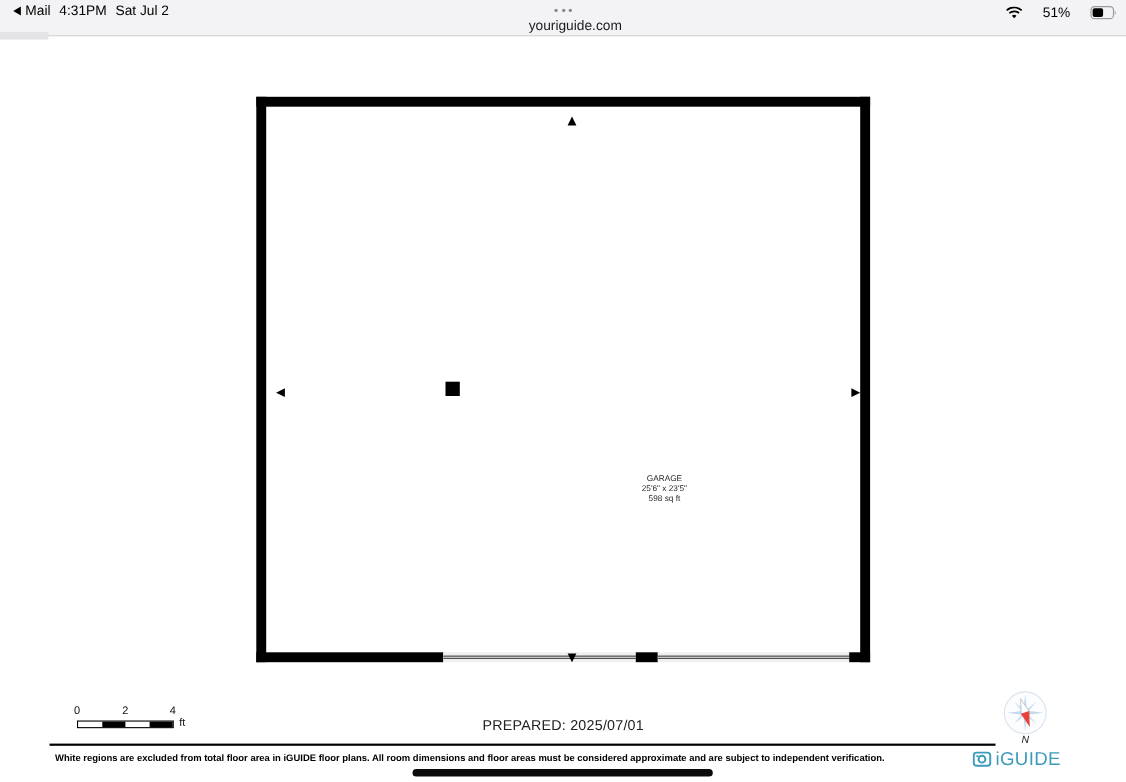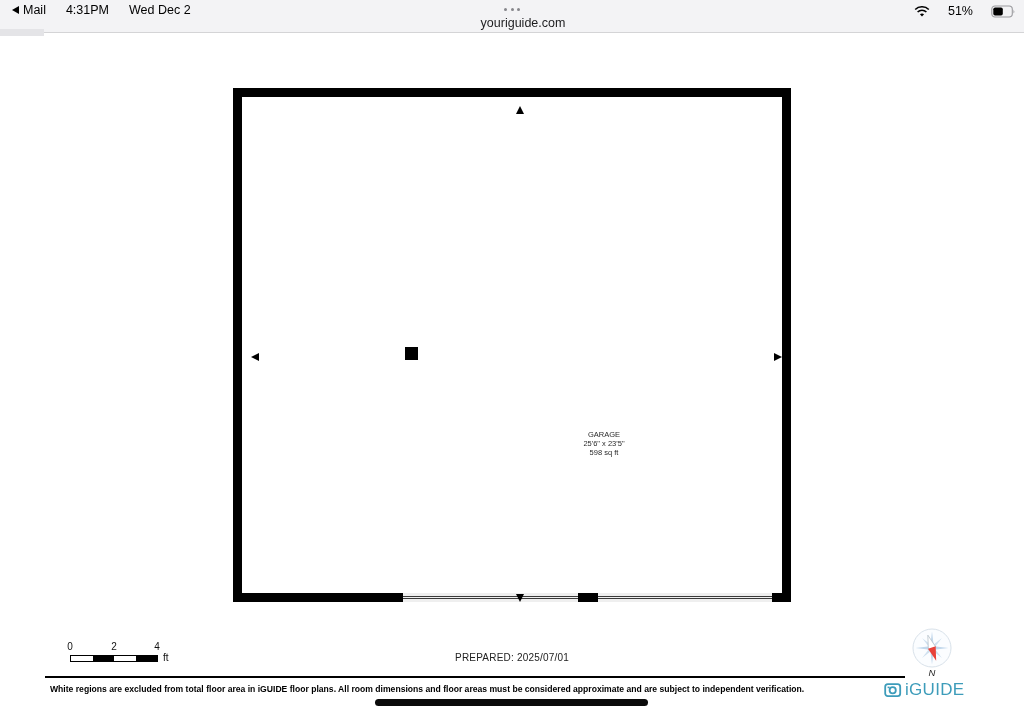--- a/index.html
+++ b/index.html
@@ -4,21 +4,21 @@
 <style>
   * { margin:0; padding:0; box-sizing:border-box; }
   html,body { width:1024px; height:711px; overflow:hidden; background:#fff;
               font-family:"Liberation Sans", sans-serif; }
   .screen { position:relative; width:1024px; height:711px; background:#ffffff; }
 
   
   .statusbar { position:absolute; left:0; top:0; width:1024px; height:33px;
                background:#f3f3f5; border-bottom:1px solid #d4d4d6; }
   .sb-left { position:absolute; left:12px; top:3px; display:flex; align-items:center;
-             gap:20px; font-size:12.5px; color:#000; }
+             gap:8px; font-size:12.5px; color:#000; }
   .back-tri { width:0; height:0; border-top:4.5px solid transparent;
               border-bottom:4.5px solid transparent; border-right:7px solid #000; display:inline-block; }
   .back-wrap { display:flex; align-items:center; gap:4px; }
   .sb-dots { position:absolute; left:0; right:0; top:8px; display:flex; justify-content:center; gap:3.5px; }
   .sb-dots i { width:3px; height:3px; border-radius:50%; background:#86868b; }
   .sb-url { position:absolute; left:0; right:0; top:16px; text-align:center;
             font-size:12.5px; color:#1c1c1e;padding-left:22px; }
   .sb-right { position:absolute; right:8px; top:4px; display:flex; align-items:flex-end;
               gap:18px; font-size:12.5px; color:#000; }
   .leftover { position:absolute; left:0; top:29px; width:44px; height:7px; background:#e4e4e7; }
@@ -49,21 +49,21 @@
   
   .scale-nums { position:absolute; left:0; top:641px; font-size:10px; color:#111; }
   .scale-nums span { position:absolute; width:14px; text-align:center; }
   .scale-bar { position:absolute; left:70px; top:655px; width:88px; height:7px;
                border:1px solid #000; display:flex; }
   .scale-bar i { flex:1; display:block; }
   .scale-bar i:nth-child(2), .scale-bar i:nth-child(4) { background:#000; }
   .scale-ft { position:absolute; left:163px; top:652px; font-size:10px; color:#111; }
 
   .prepared { position:absolute; left:0; top:652px; width:1024px; text-align:center;
-              font-size:10px; letter-spacing:.2px; color:#222; }
+              font-size:13px; letter-spacing:.2px; color:#222; }
 
   
   .compass { position:absolute; left:912px; top:628px; width:40px; height:40px; }
   .compass-n { position:absolute; left:912px; top:667px; width:40px; text-align:center;
                font-size:9.5px; font-style:italic; color:#222; }
 
   
   .footer-line { position:absolute; left:45px; top:676px; width:860px; height:2px; background:#000; }
   .disclaimer { position:absolute; left:50px; top:684px; width:780px; font-size:8.6px;
                 color:#000; white-space:nowrap;font-weight:bold; }
@@ -77,21 +77,21 @@
 
 <div class="screen">
 
   <div class="statusbar">
     <div class="sb-left">
       <span class="back-wrap">
         <span class="back-tri"></span>
         <span>Mail</span>
       </span>
       <span>4:31PM</span>
-      <span>Wed Dec 2</span>
+      <span>Sat Jul 2</span>
     </div>
     <div class="sb-dots">
         <i></i>
         <i></i>
         <i></i>
       </div>
     <div class="sb-url">youriguide.com</div>
     <div class="sb-right">
       <svg width="16" height="12" viewBox="0 0 16 12">
         <path d="M8 10.6 L5.9 8.3 A3.2 3.2 0 0 1 10.1 8.3 Z" fill="#000"></path>

